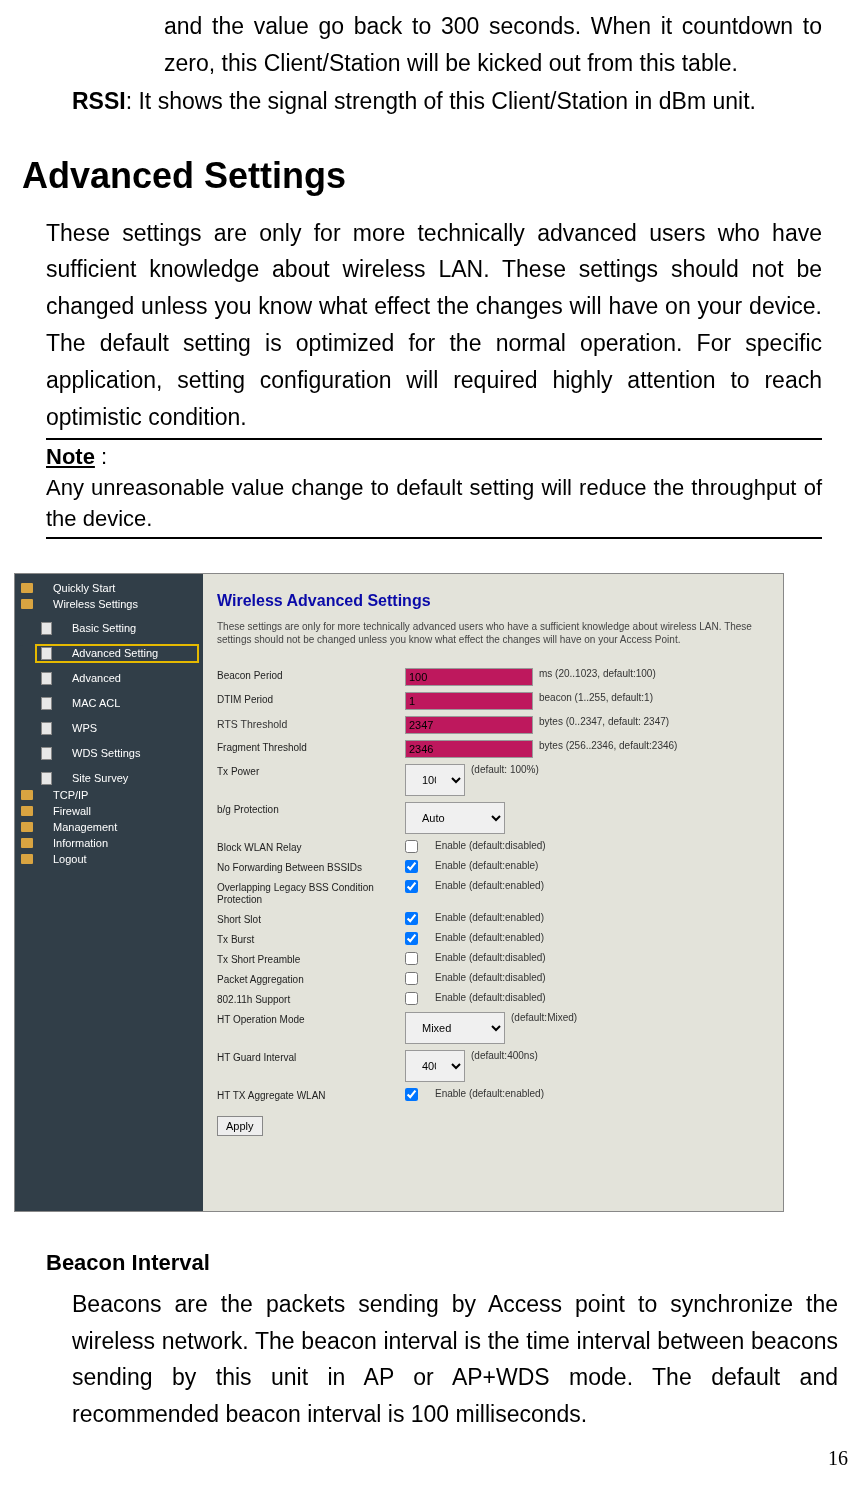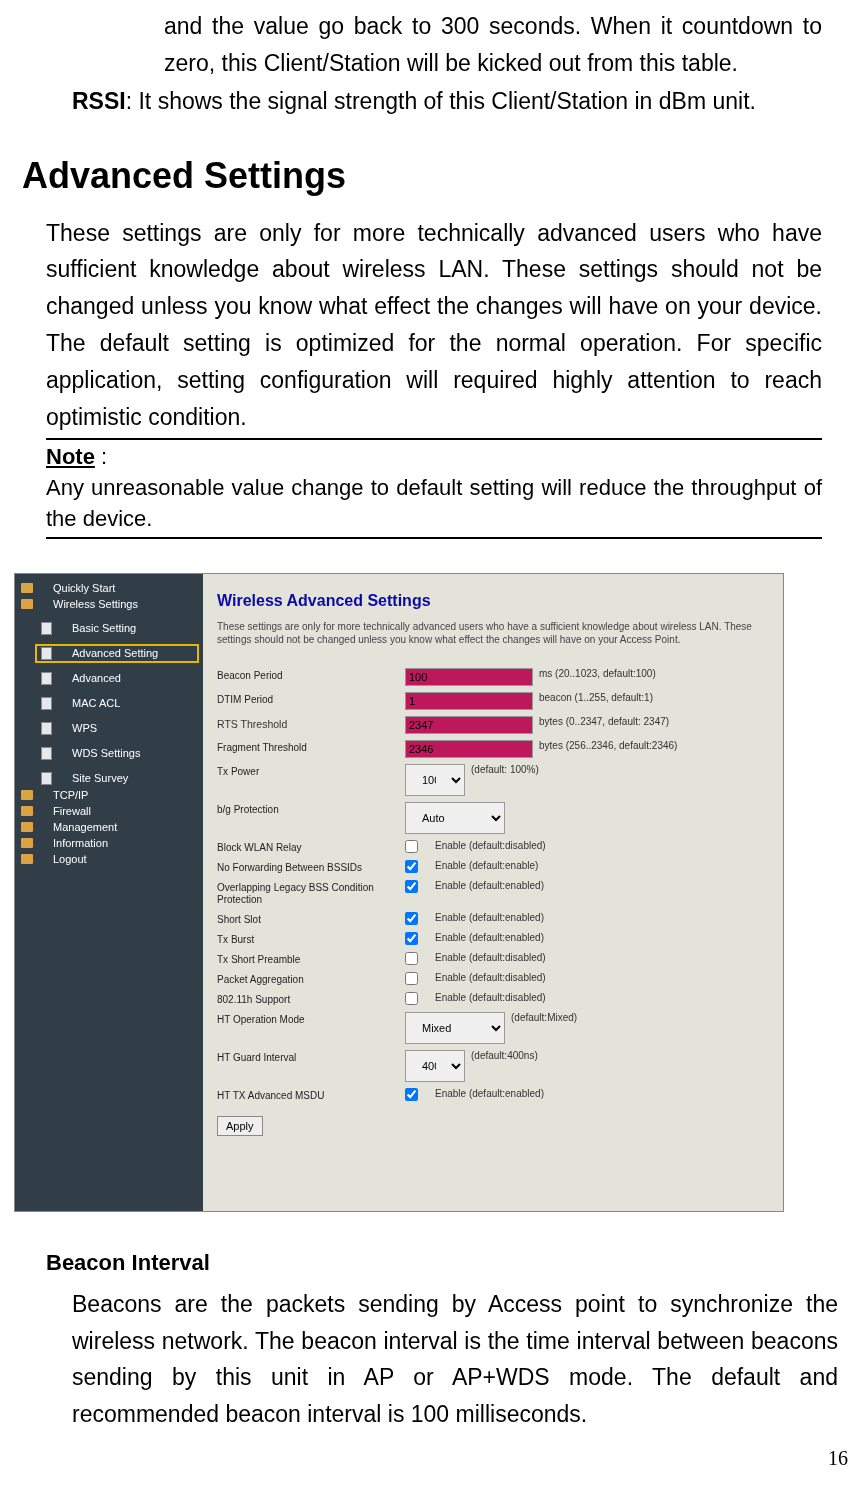--- a/index.html
+++ b/index.html
@@ -343,21 +343,21 @@
       <div class="form-label">HT Operation Mode</div>
       <select class="form-select" style="width:100px"><option>Mixed</option></select>
       <span class="form-hint">(default:Mixed)</span>
     </div>
     <div class="form-row">
       <div class="form-label">HT Guard Interval</div>
       <select class="form-select" style="width:60px"><option>400ns</option></select>
       <span class="form-hint">(default:400ns)</span>
     </div>
     <div class="form-row">
-      <div class="form-label">HT TX Advanced MSDU</div>
+      <div class="form-label">HT TX Aggregate WLAN</div>
       <div class="cb-wrap">
           <input type="checkbox" checked="" class="form-checkbox" style="">
           <span class="form-hint" style="margin-left:0">Enable (default:enabled)</span>
         </div>
     </div>
 
     <button class="apply-btn">Apply</button>
   </div>
 </div>
 

